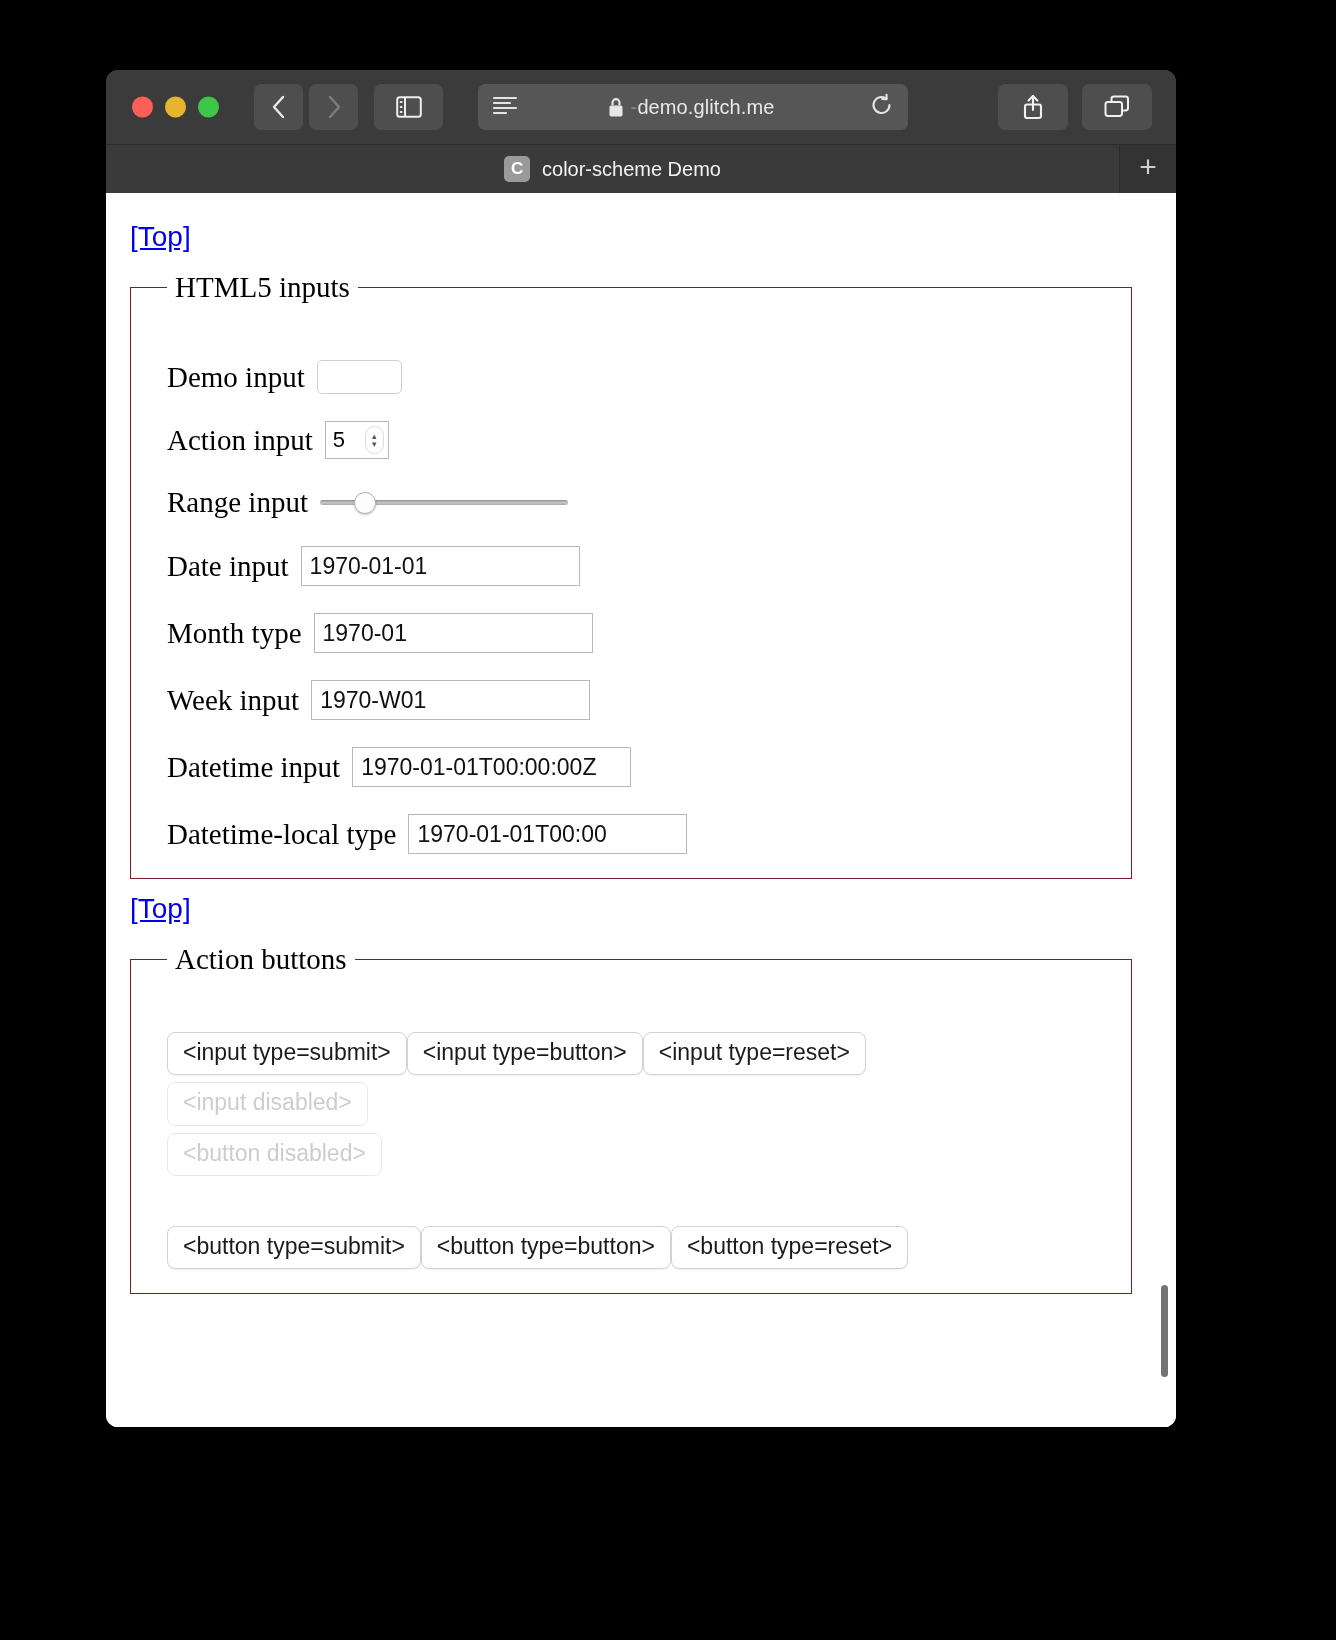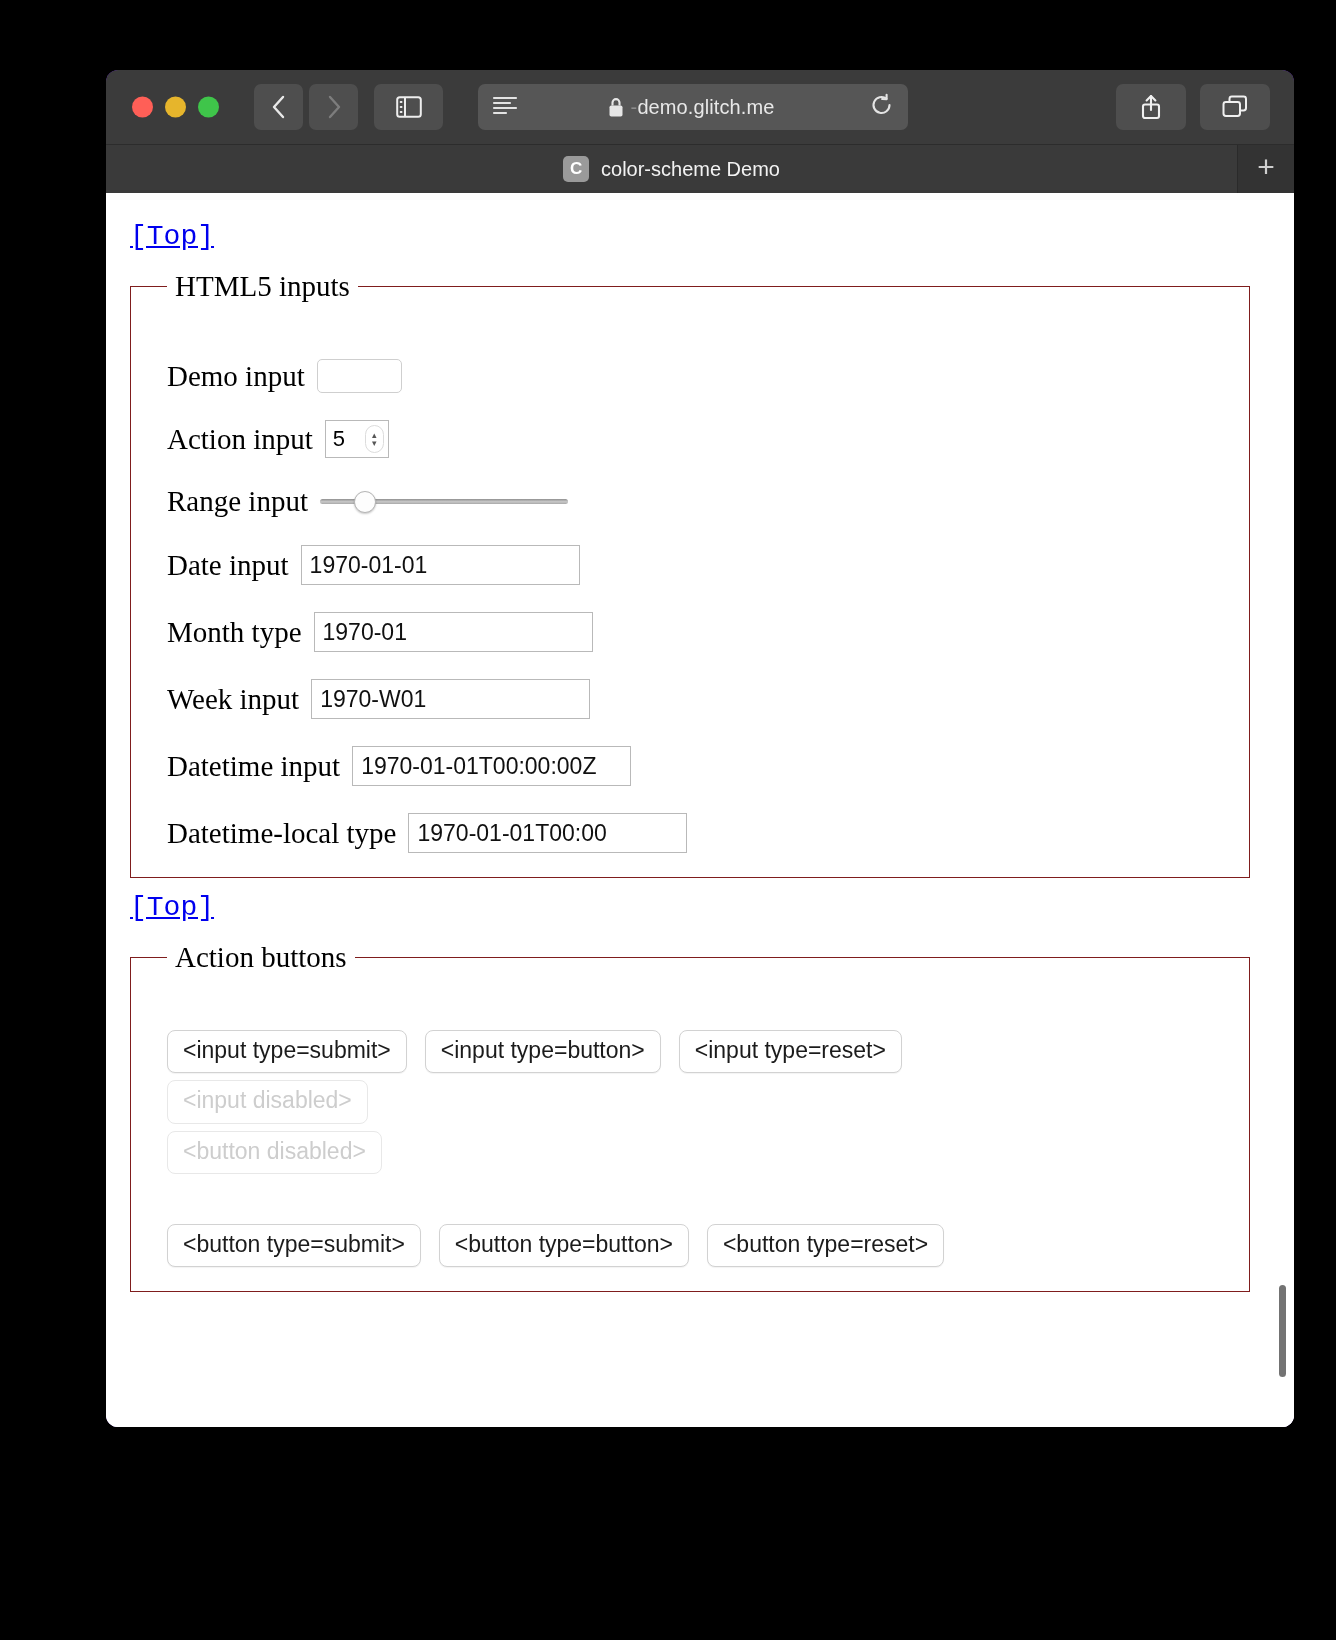--- a/index.html
+++ b/index.html
@@ -15,21 +15,21 @@
   
   #desktop {
     position: absolute; inset: 0;
     background: #000;
   }
 
   
   #browser-window {
     position: absolute;
     left: 106px; top: 70px;
-    width: 1188px; height: 1357px;
+    width: 1070px; height: 1357px;
     border-radius: 12px;
     overflow: hidden;
     background: #6d28d9;
     box-shadow: 0 0 52px 18px rgba(0,0,0,0.85),
                 0 0 110px 40px rgba(0,0,0,0.55);
   }
 
   
   #toolbar {
     position: relative;
@@ -147,21 +147,21 @@
     background: #ffffff;
     overflow: hidden;
   }
   #page {
     position: absolute; inset: 0;
     padding: 14px 36px 0 16px;
     background: #ffffff;
   }
 
   .top-link {
-    font-family: Liberation Mono, monospace;
+    font-family: Liberation Sans, sans-serif;
     font-size: 28px;
     color: #0000ee;
     text-decoration: underline;
     display: inline-block;
     margin: 14px 0 0 8px;
     text-align: right;
   }
 
   fieldset.section {
     border: 1px solid #7f1d1d;
@@ -268,21 +268,20 @@
   .w-month     { width: 279px; }
   .w-week      { width: 279px; }
   .w-datetime  { width: 279px; }
   .w-dtlocal   { width: 279px; }
 
   
   .btn-row {
     display: flex;
     align-items: center;
     margin-left: 14px;
-    gap: 18px;
   }
   .btn-row.first { margin-top: 34px; }
   .btn-row.second { margin-top: 7px; }
   .btn-row.third { margin-top: 50px; }
   .btn-row.fourth { margin-top: 7px; }
 
   .ui-btn {
     font-family: "Liberation Sans", sans-serif;
     font-size: 23px;
     color: #1b1b1b;

